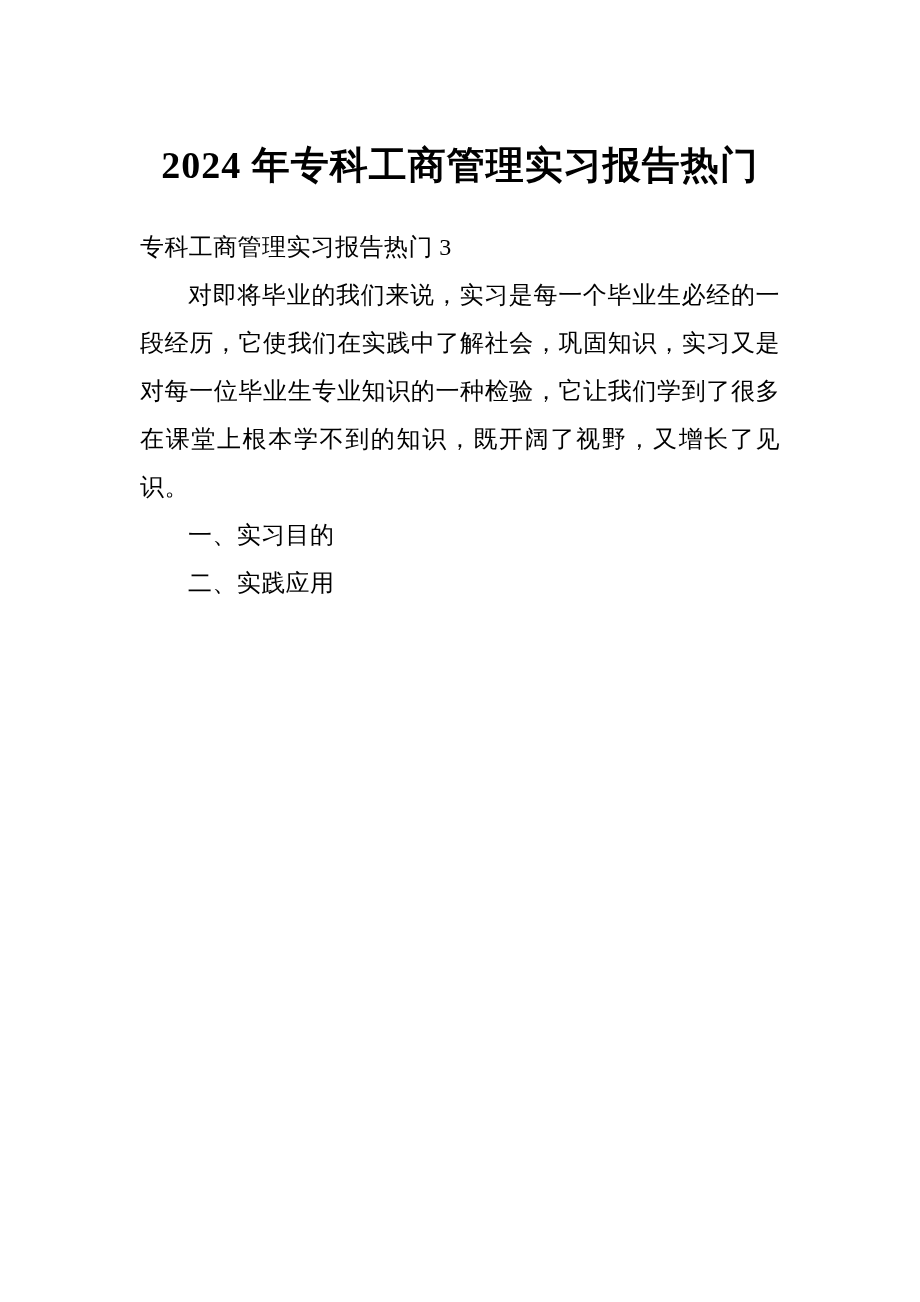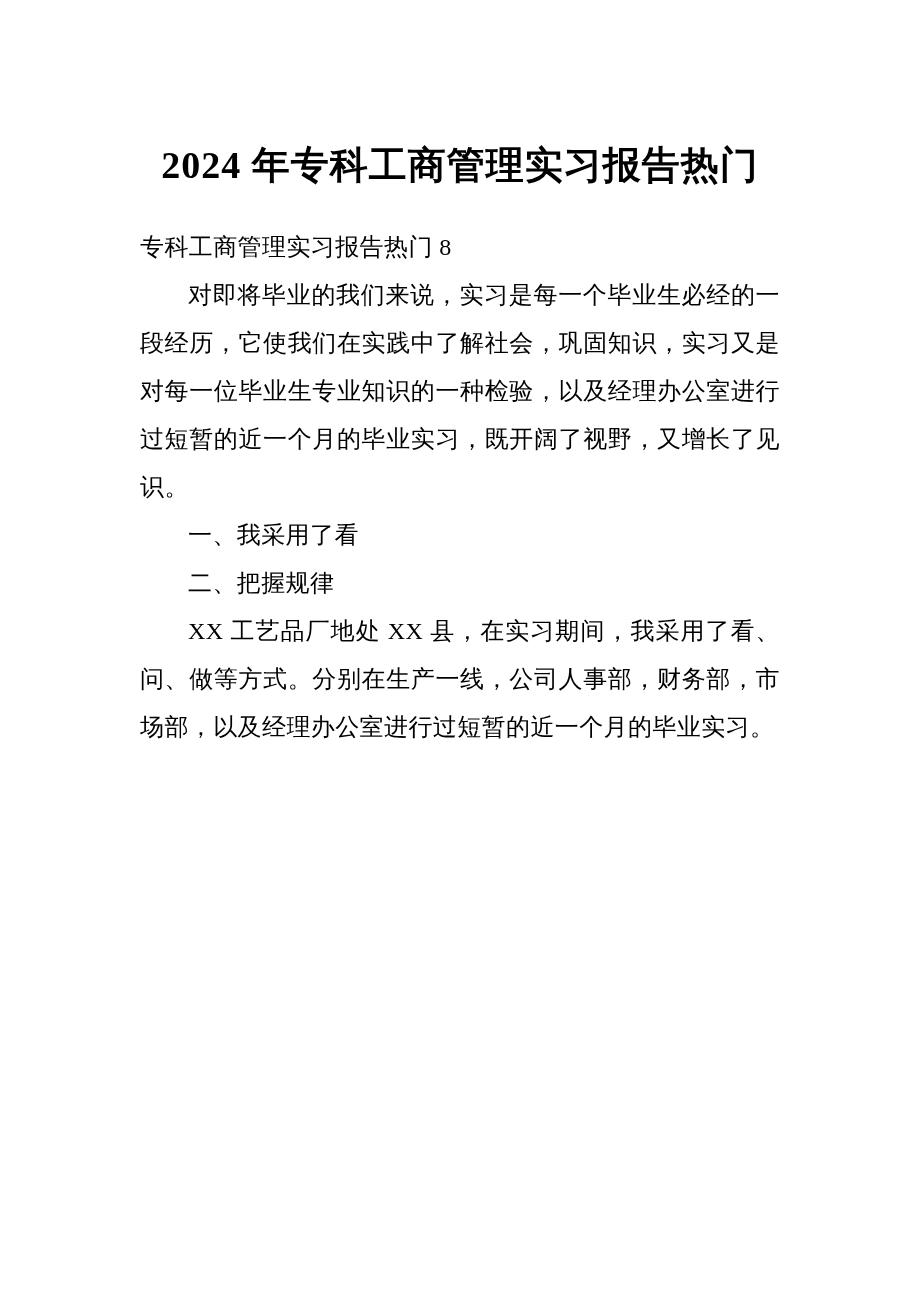--- a/index.html
+++ b/index.html
@@ -44,19 +44,18 @@
     text-indent: 2em;
   }
 </style>
 </head>
 <body>
 
 <div class="page">
   <h1 class="doc-title">2024 年专科工商管理实习报告热门</h1>
 
   <div class="doc-body">
-    <p class="para">专科工商管理实习报告热门 8</p>
-    <p class="para indent">对即将毕业的我们来说，实习是每一个毕业生必经的一段经历，它使我们在实践中了解社会，巩固知识，实习又是对每一位毕业生专业知识的一种检验，以及经理办公室进行过短暂的近一个月的毕业实习，既开阔了视野，又增长了见识。</p>
-    <p class="para indent">一、我采用了看</p>
-    <p class="para indent">二、把握规律</p>
-    <p class="para indent">XX 工艺品厂地处 XX 县，在实习期间，我采用了看、问、做等方式。分别在生产一线，公司人事部，财务部，市场部，以及经理办公室进行过短暂的近一个月的毕业实习。</p>
+    <p class="para">专科工商管理实习报告热门 3</p>
+    <p class="para indent">对即将毕业的我们来说，实习是每一个毕业生必经的一段经历，它使我们在实践中了解社会，巩固知识，实习又是对每一位毕业生专业知识的一种检验，它让我们学到了很多在课堂上根本学不到的知识，既开阔了视野，又增长了见识。</p>
+    <p class="para indent">一、实习目的</p>
+    <p class="para indent">二、实践应用</p>
   </div>
 </div>
 
 </body></html>

